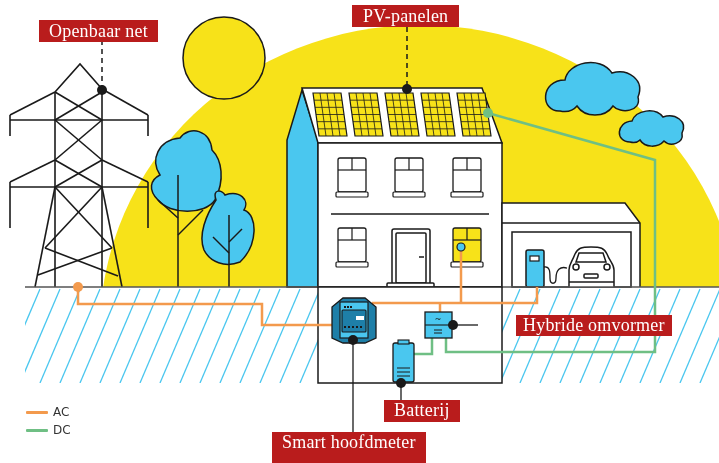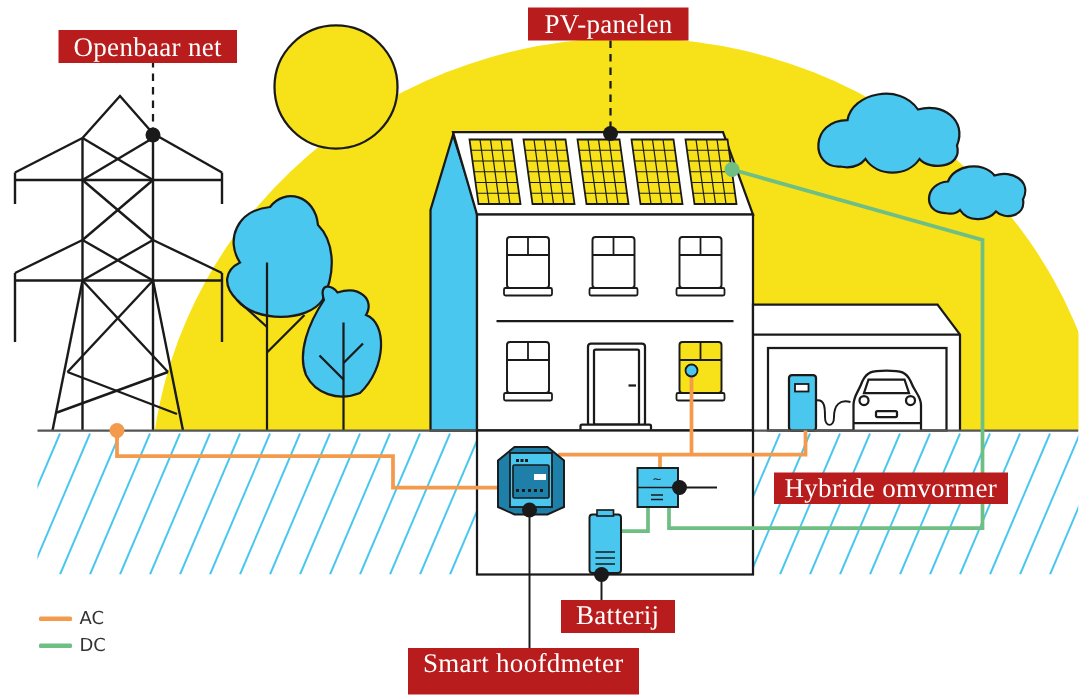--- a/index.html
+++ b/index.html
@@ -307,21 +307,21 @@
   <circle cx="401" cy="383" r="5" fill="#1a1a1a"></circle>
   <line x1="401" y1="383" x2="401" y2="400" stroke="#1a1a1a" stroke-width="1.3"></line>
 
   <line x1="407" y1="27" x2="407" y2="88" stroke="#1a1a1a" stroke-width="1.5" stroke-dasharray="5,4"></line>
   <circle cx="407" cy="89" r="5" fill="#1a1a1a"></circle>
 </svg>
 
 <div class="label" style="left:39px; top:20px; height:22px; line-height:22px; padding:0 10px;text-align:right;">Openbaar net</div>
 <div class="label" style="left:352px; top:5px; height:22px; line-height:22px; padding:0 11px;">PV-panelen</div>
 <div class="label" style="left:472px; top:315px; height:21px; line-height:21px;margin-left:44px;">Hybride omvormer</div>
-<div class="label" style="left:374px; top:400px; height:22px; line-height:21px; padding:0 10px;">Batterij</div>
+<div class="label" style="left:384px; top:400px; height:22px; line-height:21px; padding:0 10px;">Batterij</div>
 <div class="label" style="left:272px; top:432px; height:32px; line-height:21px; padding:0 10px;">Smart hoofdmeter</div>
 
 <div class="legend">
   <div class="legend-row">
     <span class="legend-swatch" style="background:#f39a4d"></span>
     <span>AC</span>
   </div>
   <div class="legend-row">
     <span class="legend-swatch" style="background:#6fbf84"></span>
     <span>DC</span>

